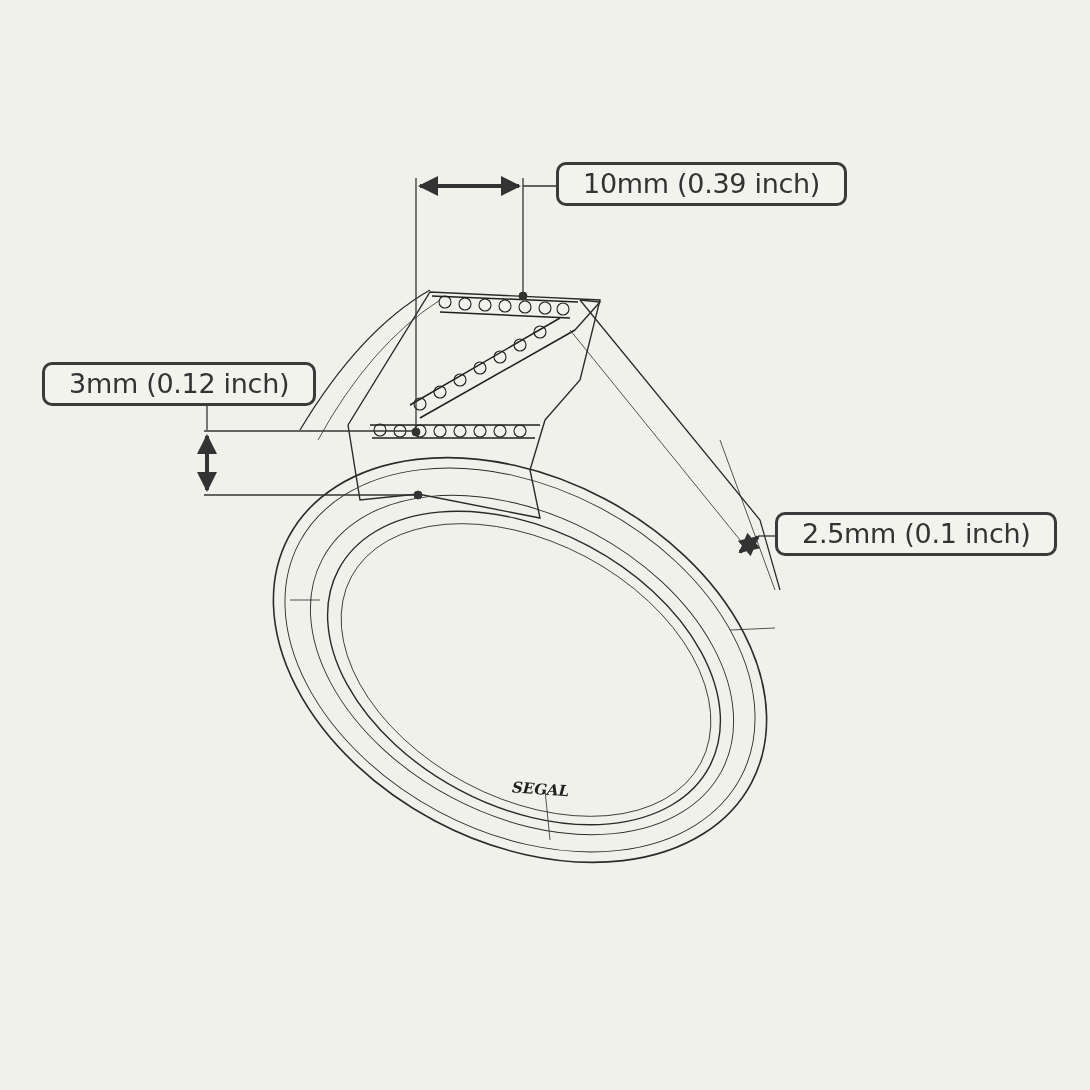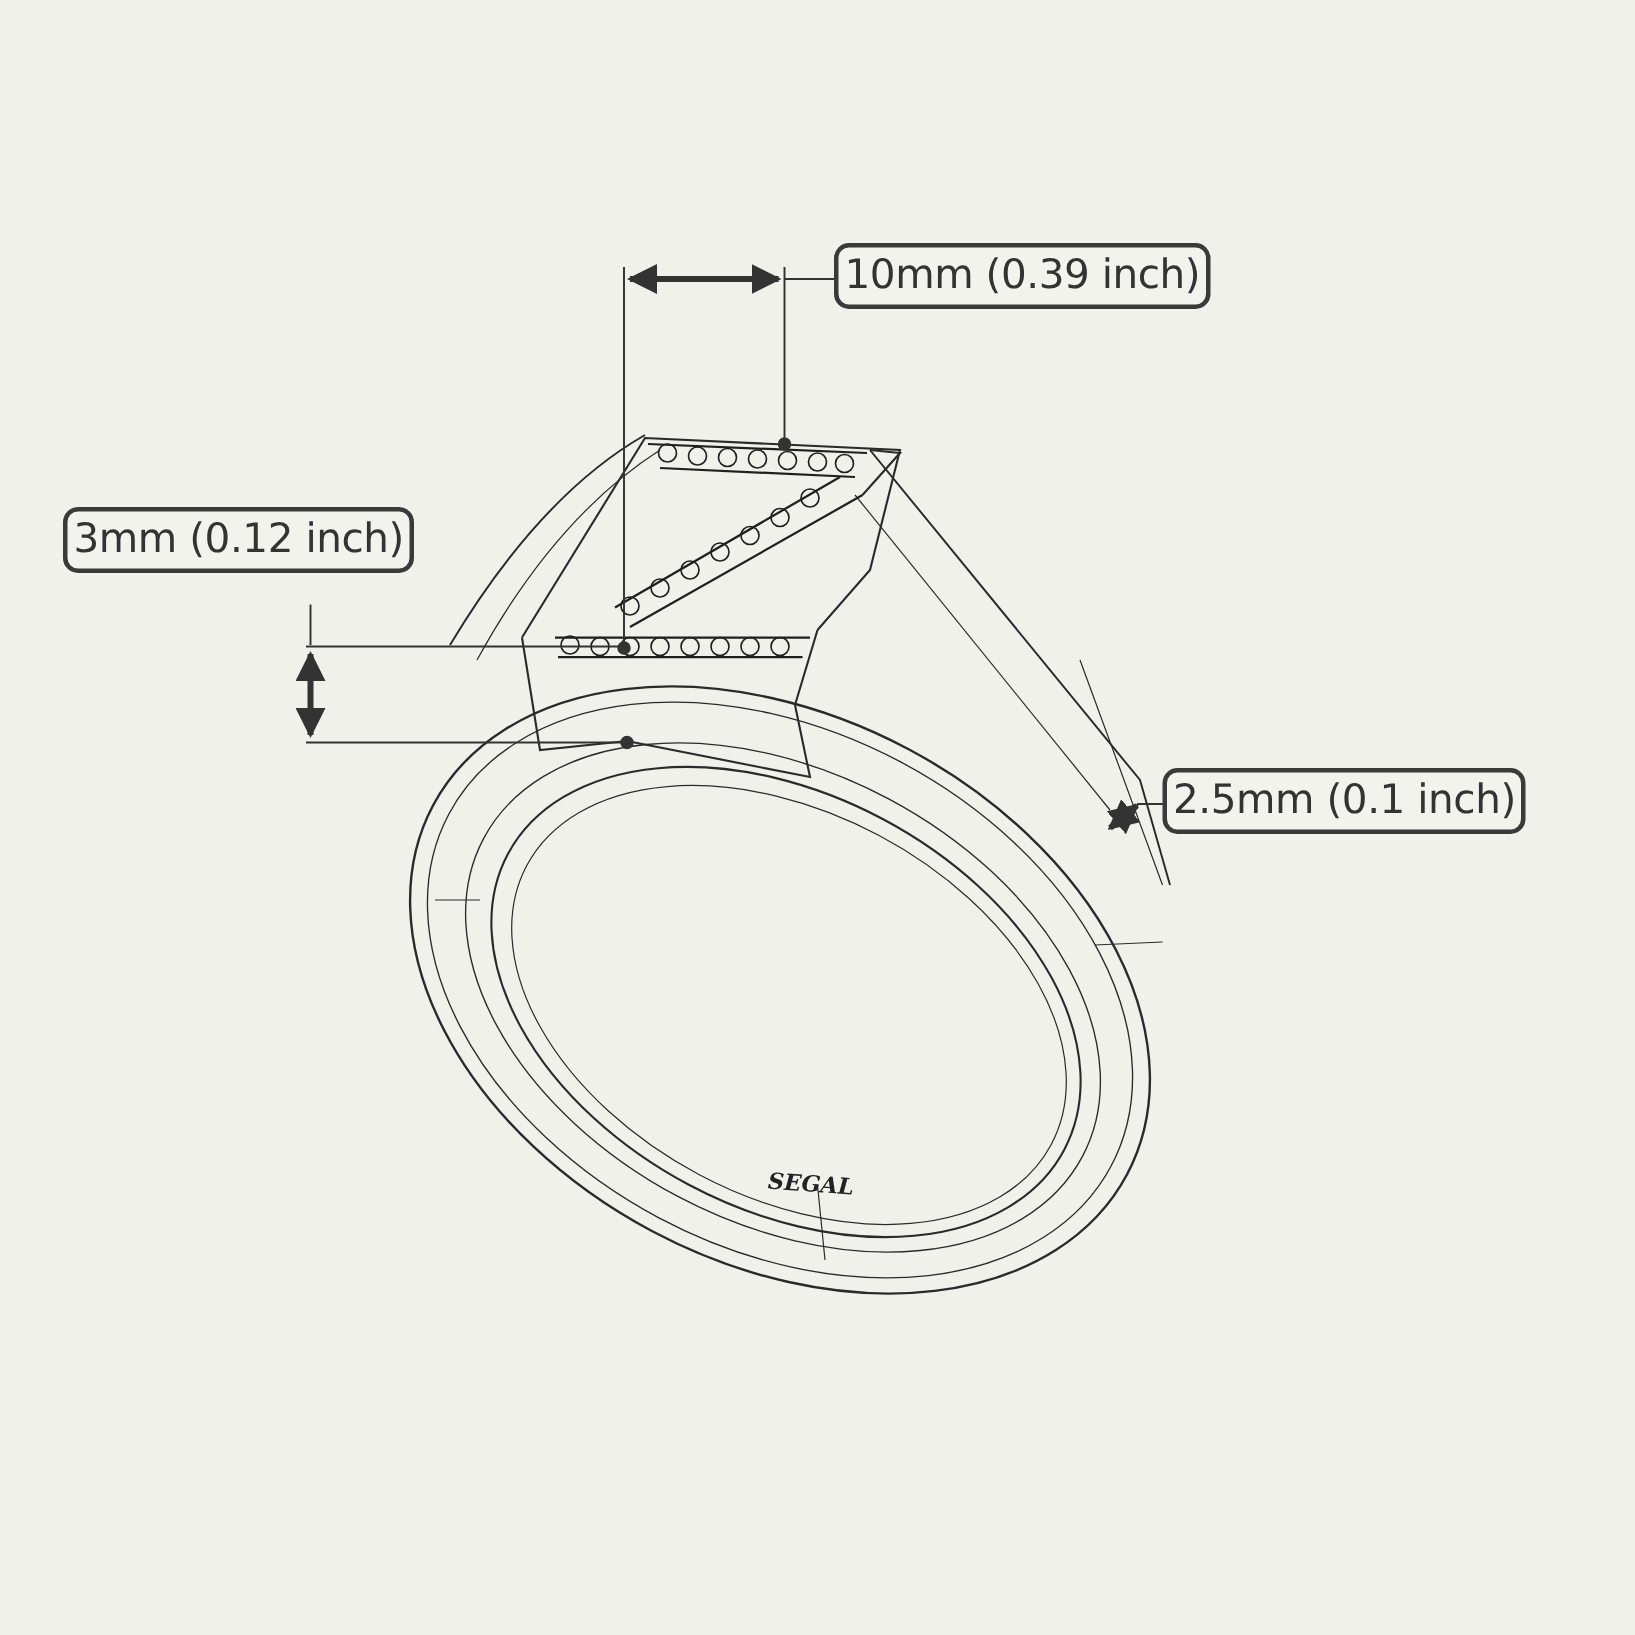--- a/index.html
+++ b/index.html
@@ -12,21 +12,21 @@
   }
   .canvas { position: absolute; left: 0; top: 0; width: 1090px; height: 1090px; }
   .label {
     position: absolute;
     border: 3px solid #3a3a3a;
     border-radius: 10px;
     background: #f3f3ee;
     color: #333333;
     font-size: 27px;
     line-height: 38px;
-    padding: 0 4px;
+    padding: 0 24px;
     white-space: nowrap;
     box-sizing: border-box;
     letter-spacing: -0.3px;
     text-align: center;
   }
 </style>
 </head>
 <body>
 
 <svg class="canvas" viewBox="0 0 1090 1090" xmlns="http://www.w3.org/2000/svg">
@@ -112,14 +112,14 @@
     <circle cx="418" cy="495" r="4" fill="#333"></circle>
   </g>
 
   <g stroke="#333" fill="none">
     <line x1="740" y1="552" x2="758" y2="537" stroke-width="4" marker-start="url(#arr)" marker-end="url(#arr)"></line>
     <line x1="758" y1="536" x2="782" y2="536" stroke-width="1.3"></line>
   </g>
 </svg>
 
 <div class="label" style="left:556px; top:162px;">10mm (0.39 inch)</div>
-<div class="label" style="left:42px; top:338px;">3mm (0.12 inch)</div>
+<div class="label" style="left:42px; top:362px;">3mm (0.12 inch)</div>
 <div class="label" style="left:775px; top:512px;">2.5mm (0.1 inch)</div>
 
 </body></html>

